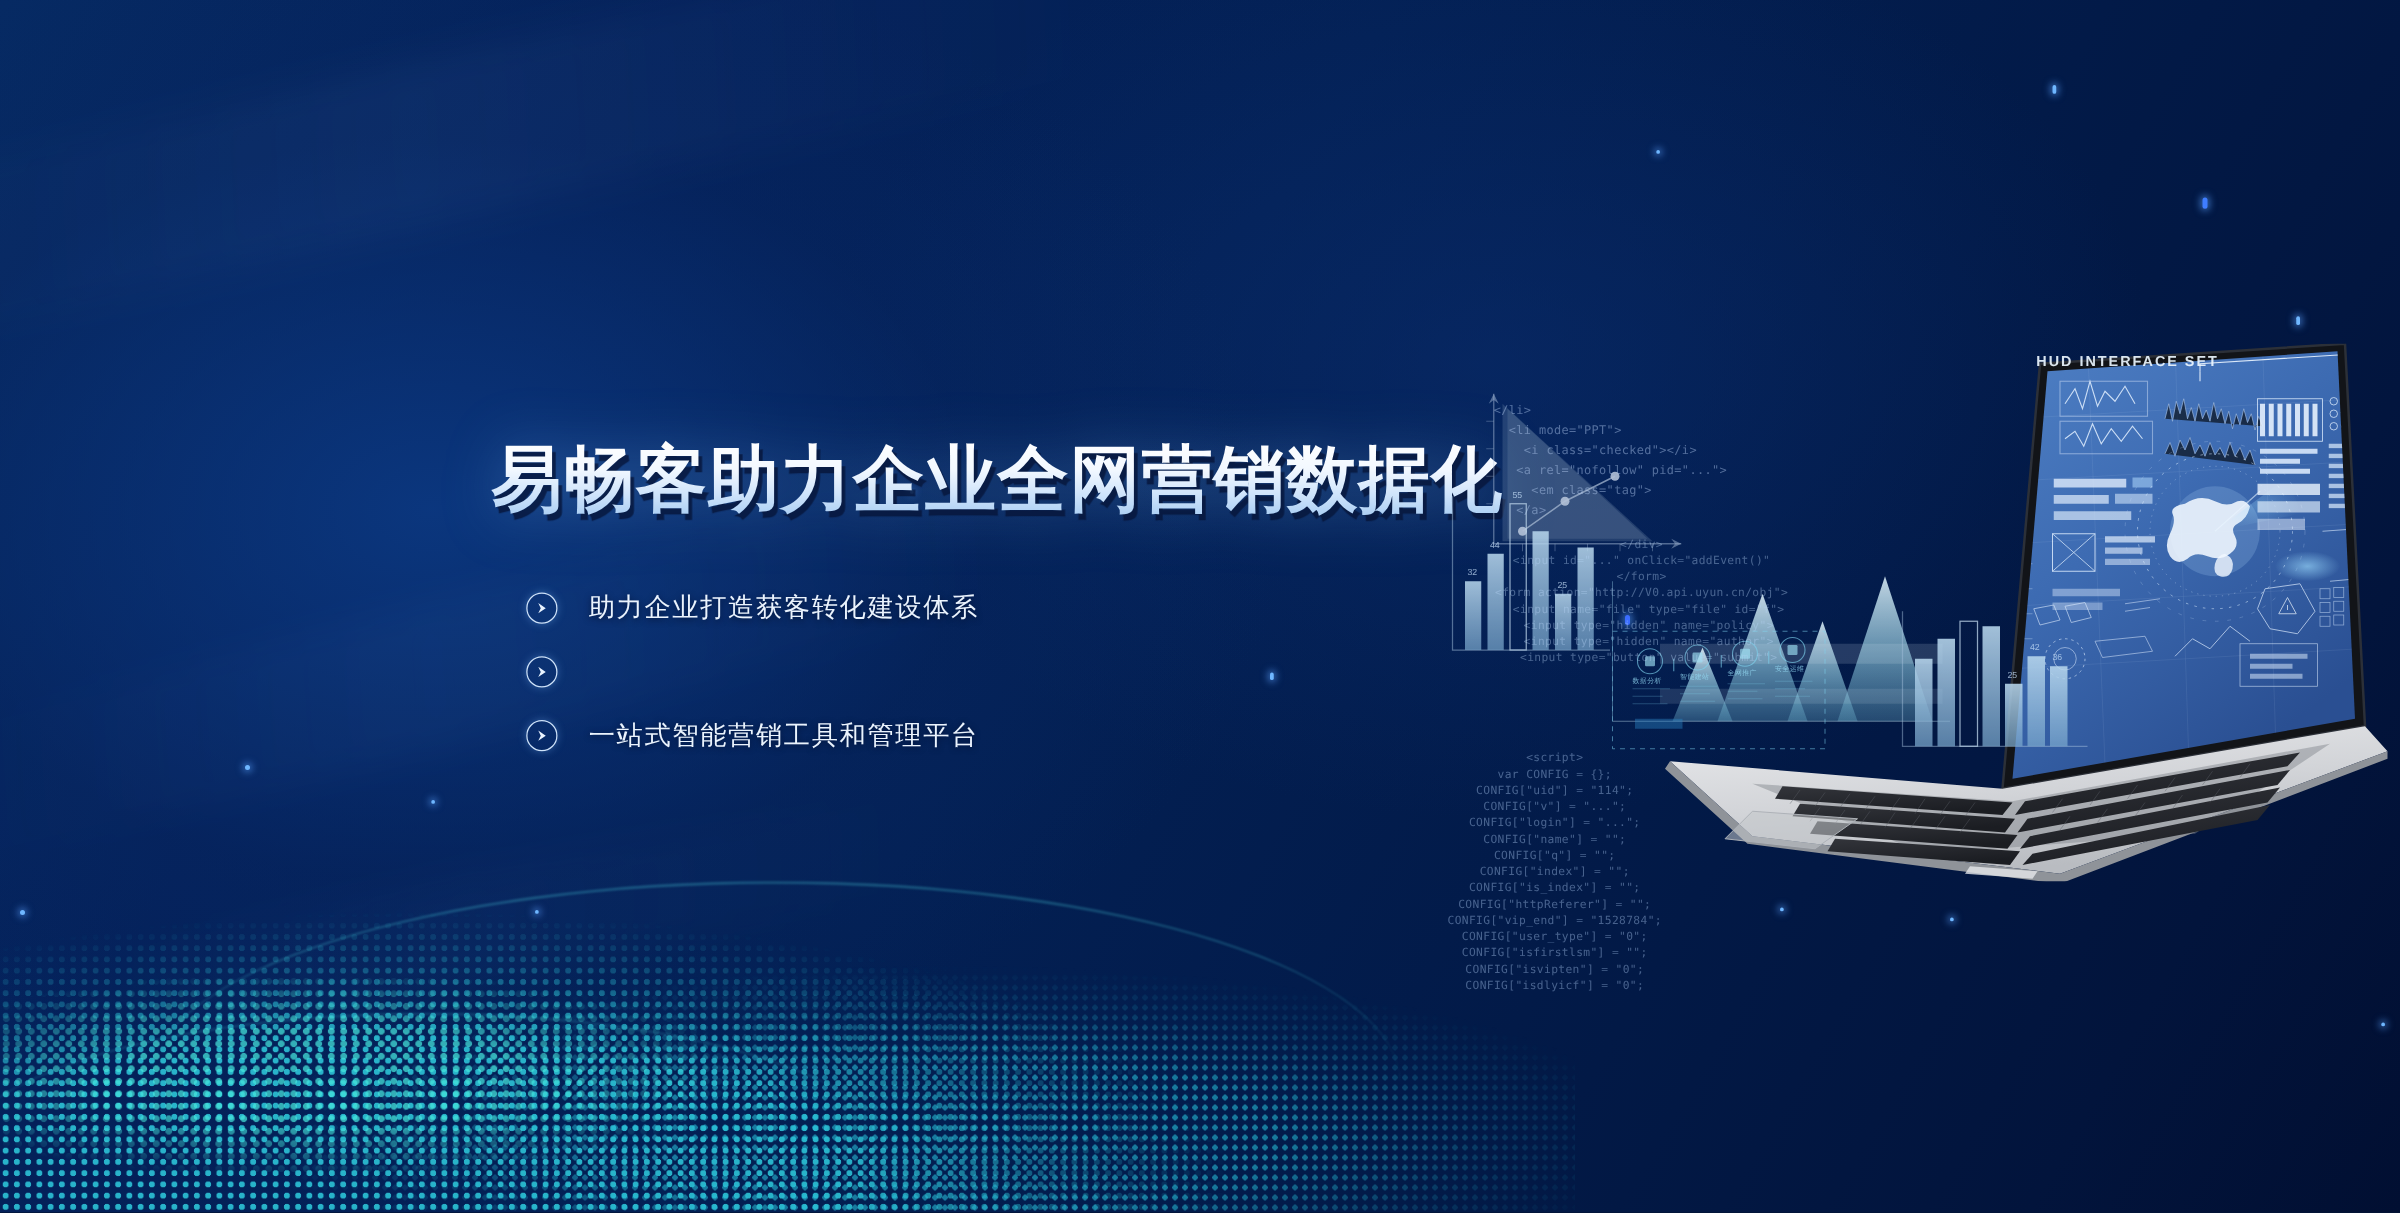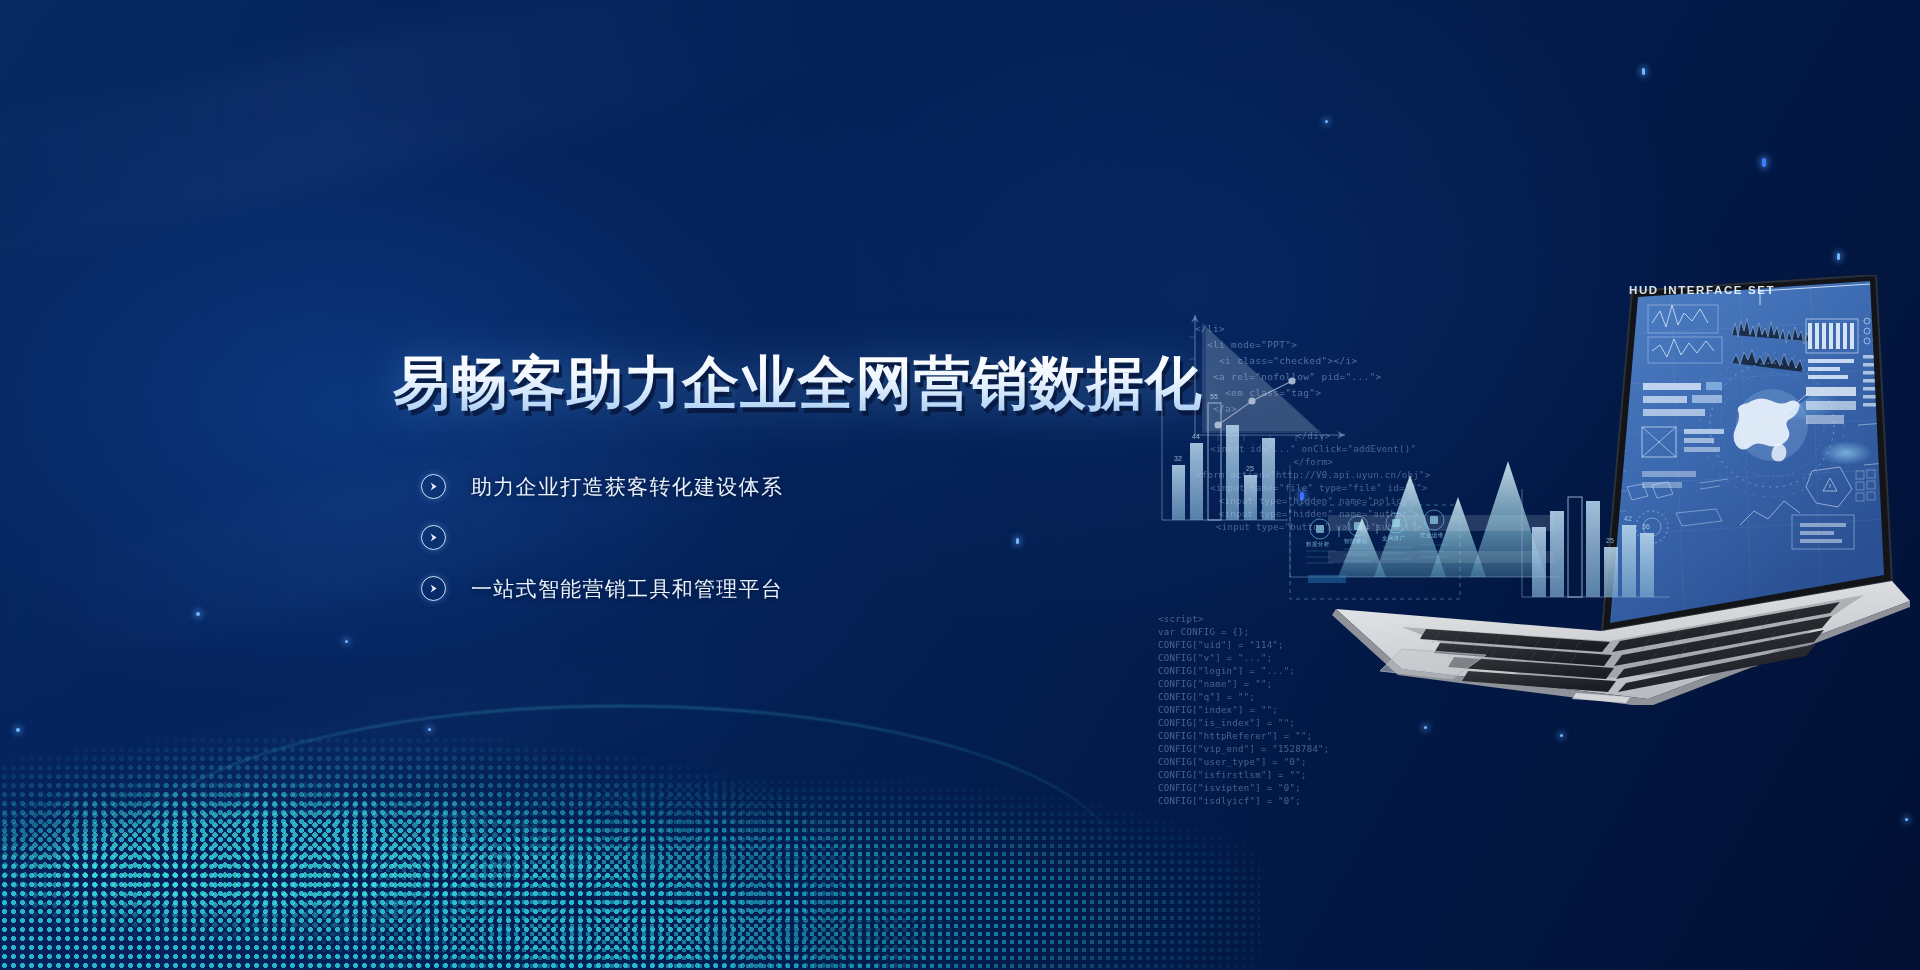--- a/index.html
+++ b/index.html
@@ -154,21 +154,21 @@
     font-family: "DejaVu Sans Mono", "Liberation Mono", monospace;
     font-size: 9px;
     line-height: 13px;
     color: rgba(175,205,245,0.40);
     white-space: pre;
     pointer-events: none;
     letter-spacing: .3px;
   }
   .code-text.cblock-a { left: 55px; top: 10px;  font-size: 9.5px; line-height: 16px; color: rgba(190,215,250,0.42); margin-top: 36px; }
   .code-text.cblock-b { left: 56px; top: 155px; color: rgba(185,212,248,0.38); text-align: center; }
-  .code-text.cblock-c { left: 18px; top: 338px; color: rgba(175,205,245,0.40); }
+  .code-text.cblock-c { left: 18px; top: 326px; color: rgba(175,205,245,0.40); text-align: center; }
 
   .hud-label {
     position: absolute;
     font-family: "Liberation Sans", sans-serif;
     font-size: 11.5px;
     letter-spacing: 1.6px;
     color: rgba(236,246,255,0.92);
     white-space: nowrap;
     pointer-events: none;
   }

